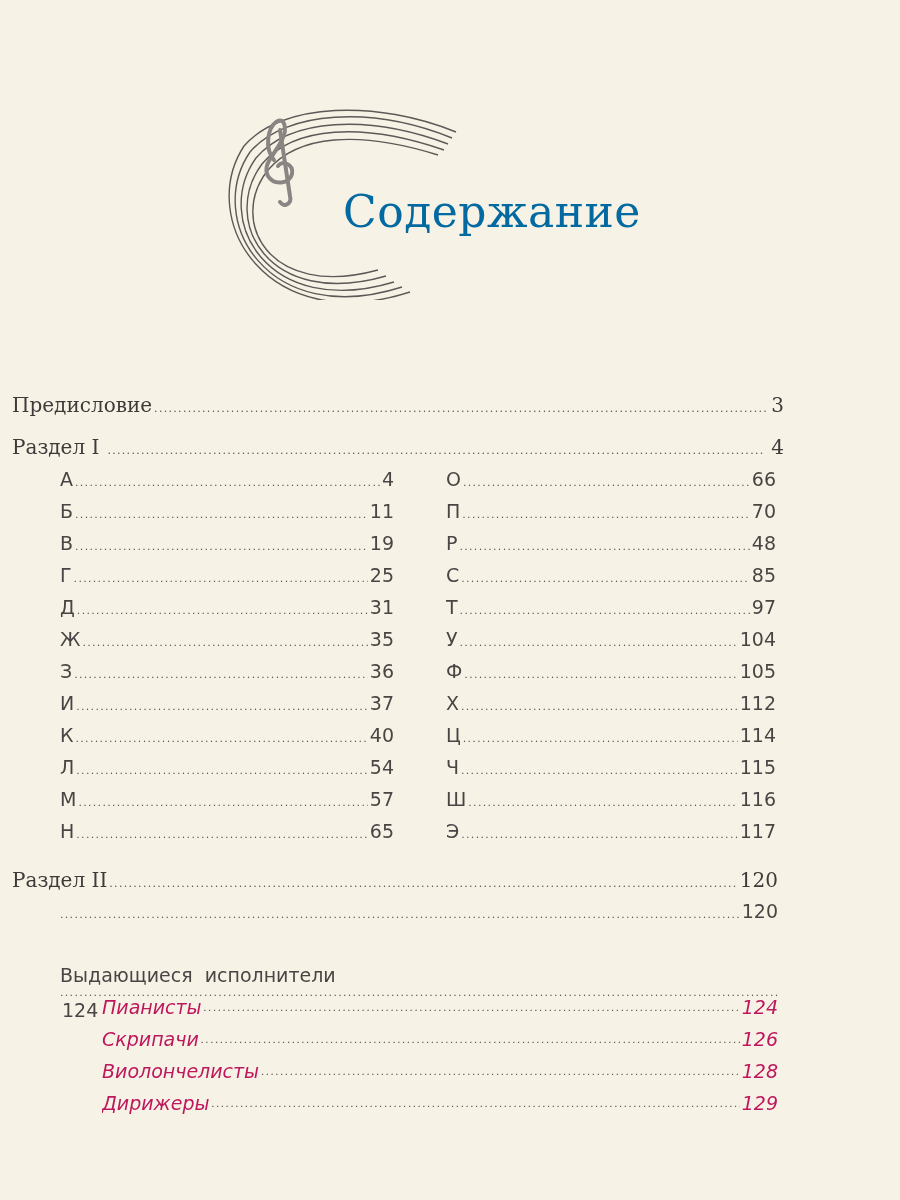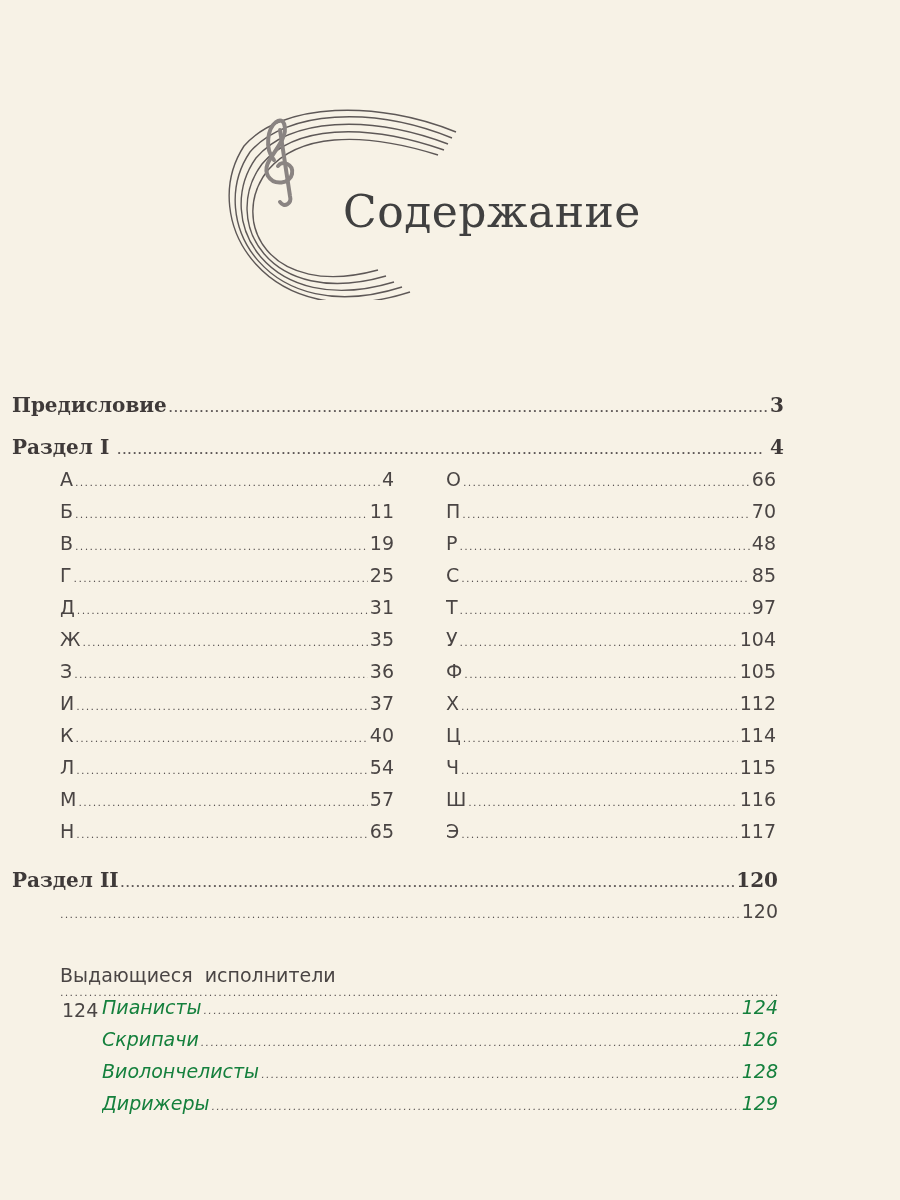--- a/index.html
+++ b/index.html
@@ -8,37 +8,37 @@
       background: #f7f2e6;
       color: #4a4542;
       font-family: "DejaVu Sans", sans-serif;
       position: relative;
     }
     .page { position: absolute; inset: 0; }
     .header-emblem { position: absolute; left: 228px; top: 100px; width: 260px; height: 200px; }
     .page-title {
       position: absolute; left: 343px; top: 186px;
       font-family: "DejaVu Serif", serif;
-      font-size: 44px; color: #404040; letter-spacing: 0.5px;
+      font-size: 44px; color: #0369a1; letter-spacing: 0.5px;
     }
     .toc-row {
       position: absolute; display: flex; align-items: baseline;
       white-space: nowrap; overflow: hidden;
     }
     .toc-row .label { flex: 0 0 auto; padding-right: 2px; }
     .toc-row .leader {
       flex: 1 1 auto; overflow: hidden; color: #5a5453;
       letter-spacing: 1.3px; font-size: 11px;
     }
     .toc-row .leader::after { content: "........................................................................................................................................................................................................................"; }
     .toc-row .page { position: static; flex: 0 0 auto; padding-left: 2px; }
-    .bold-row { font-family: "DejaVu Serif", serif; font-weight: bold; font-size: 20px; color: #3f3a39; }
+    .bold-row { font-family: "DejaVu Serif", serif; font-weight: normal; font-size: 20px; color: #3f3a39; }
     .letter-row { font-family: "DejaVu Sans", sans-serif; font-size: 19px; color: #4a4544; }
     .sub-row { font-family: "DejaVu Sans", sans-serif; font-size: 19px; color: #4a4544; }
-    .italic-row { font-family: "DejaVu Sans", sans-serif; font-style: italic; font-size: 19px; color: #15803d; }
+    .italic-row { font-family: "DejaVu Sans", sans-serif; font-style: italic; font-size: 19px; color: #be185d; align-items: center; }
     .sub-row .label { word-spacing: 6px; }
   </style>
 </head>
 <body>
 
 <div class="page">
 
   <svg class="header-emblem" viewBox="0 0 260 200">
     <g fill="none" stroke="#5e5857" stroke-width="1.4">
       <path d="M150 170 C 40 200, 0 120, 40 70 C 70 35, 130 30, 210 55"></path>

